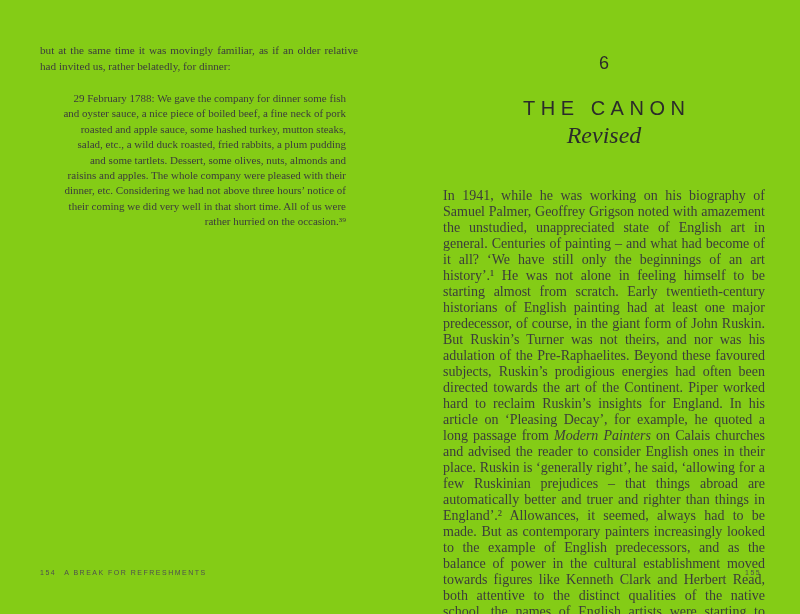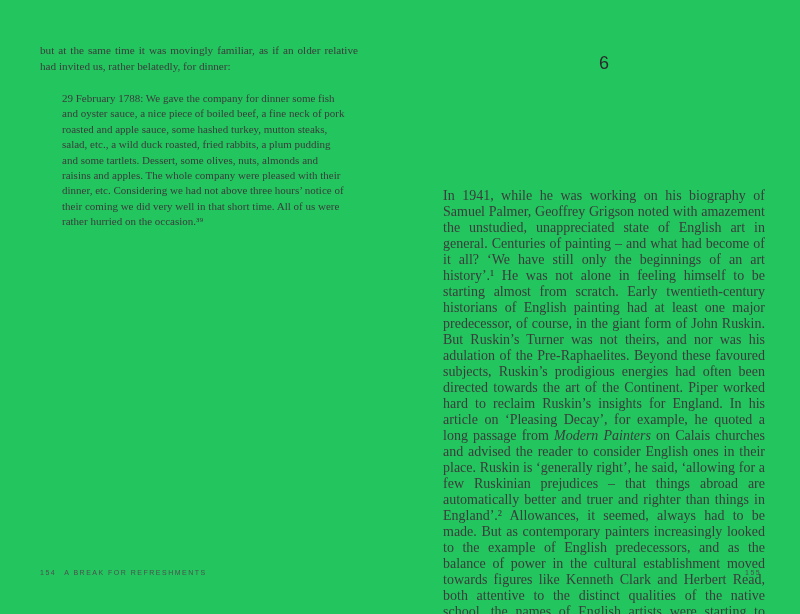--- a/index.html
+++ b/index.html
@@ -4,37 +4,37 @@
 <style>
   html, body { margin: 0; padding: 0; }
   body {
     width: 800px; height: 614px;
     background: #f4f4f4;
     font-family: "Liberation Serif", serif;
   }
   .spread {
     position: relative;
     width: 800px; height: 614px;
-    background: #22c55e;
+    background: #84cc16;
     overflow: hidden;
   }
   
   .intro {
     position: absolute; left: 40px; top: 42px; width: 318px;
     margin: 0;
     font-size: 11.2px; line-height: 16px;
     color: #3c3c3c;
     text-align: justify;
   }
   .block-quote {
     position: absolute; left: 62px; top: 91px; width: 284px;
     margin: 0;
     font-size: 11px; line-height: 15.4px;
     color: #3c3c3c;
-    text-align: left;
+    text-align: right;
   }
   
   .right-col { position: absolute; left: 443px; top: 0; width: 322px; height: 614px; }
   .chapter-number {
     position: absolute; left: 0; top: 53px; width: 322px;
     text-align: center;
     font-family: "Liberation Sans", sans-serif;
     font-weight: 400;
     font-size: 18px; color: #2b2b2b;
   }
@@ -83,20 +83,22 @@
   <p class="intro">but at the same time it was movingly familiar, as if an older relative had invited us, rather belatedly, for dinner:</p>
 
   <blockquote class="block-quote">29 February 1788: We gave the company for dinner some fish and oyster sauce, a nice piece of boiled beef, a fine neck of pork roasted and apple sauce, some hashed turkey, mutton steaks, salad, etc., a wild duck roasted, fried rabbits, a plum pudding and some tartlets. Dessert, some olives, nuts, almonds and raisins and apples. The whole company were pleased with their dinner, etc. Considering we had not above three hours’ notice of their coming we did very well in that short time. All of us were rather hurried on the occasion.³⁹</blockquote>
 
   <div class="footer footer-left">
     <span class="page-number">154</span><span class="running-head">A BREAK FOR REFRESHMENTS</span>
   </div>
 
   <div class="right-col">
     <div class="chapter-number">6</div>
+    <h1 class="chapter-title">THE CANON</h1>
+    <div class="chapter-subtitle">Revised</div>
     <p class="chapter-body"><span>In 1941, while he was working on his biography of Samuel Palmer, Geoffrey Grigson noted with amazement the unstudied, unappreciated state of English art in general. Centuries of painting – and what had become of it all? ‘We have still only the beginnings of an art history’.¹ He was not alone in feeling himself to be starting almost from scratch. Early twentieth-century historians of English painting had at least one major predecessor, of course, in the giant form of John Ruskin. But Ruskin’s Turner was not theirs, and nor was his adulation of the Pre-Raphaelites. Beyond these favoured subjects, Ruskin’s prodigious energies had often been directed towards the art of the Continent. Piper worked hard to reclaim Ruskin’s insights for England. In his article on ‘Pleasing Decay’, for example, he quoted a long passage from </span><i>Modern Painters</i><span> on Calais churches and advised the reader to consider English ones in their place. Ruskin is ‘generally right’, he said, ‘allowing for a few Ruskinian prejudices – that things abroad are automatically better and truer and righter than things in England’.² Allowances, it seemed, always had to be made. But as contemporary painters increasingly looked to the example of English predecessors, and as the balance of power in the cultural establishment moved towards figures like Kenneth Clark and Herbert Read, both attentive to the distinct qualities of the native school, the names of English artists were starting to acquire new resonance.</span></p>
   </div>
 
   <div class="footer footer-right">
     <span class="page-number">155</span>
   </div>
 
 </div>
 
 </body></html>

